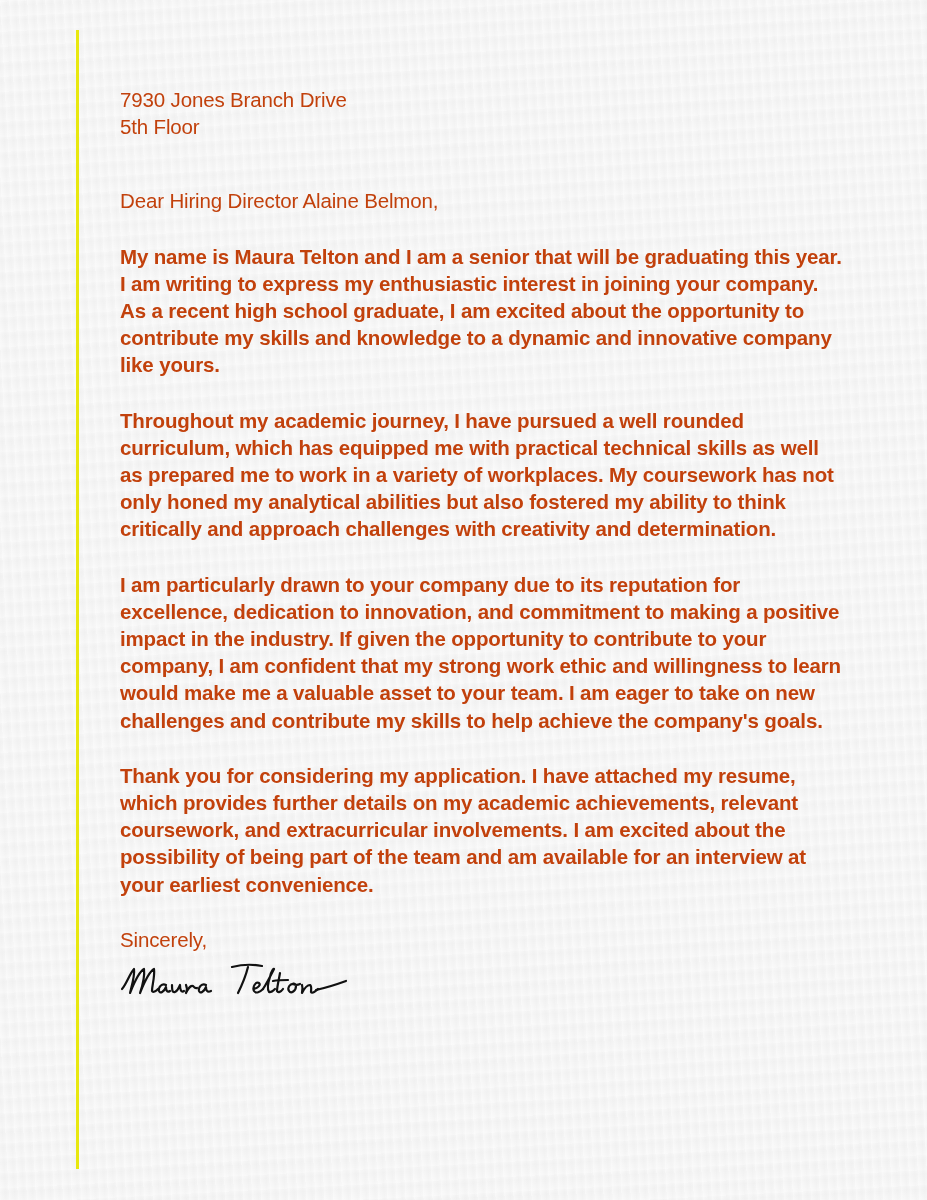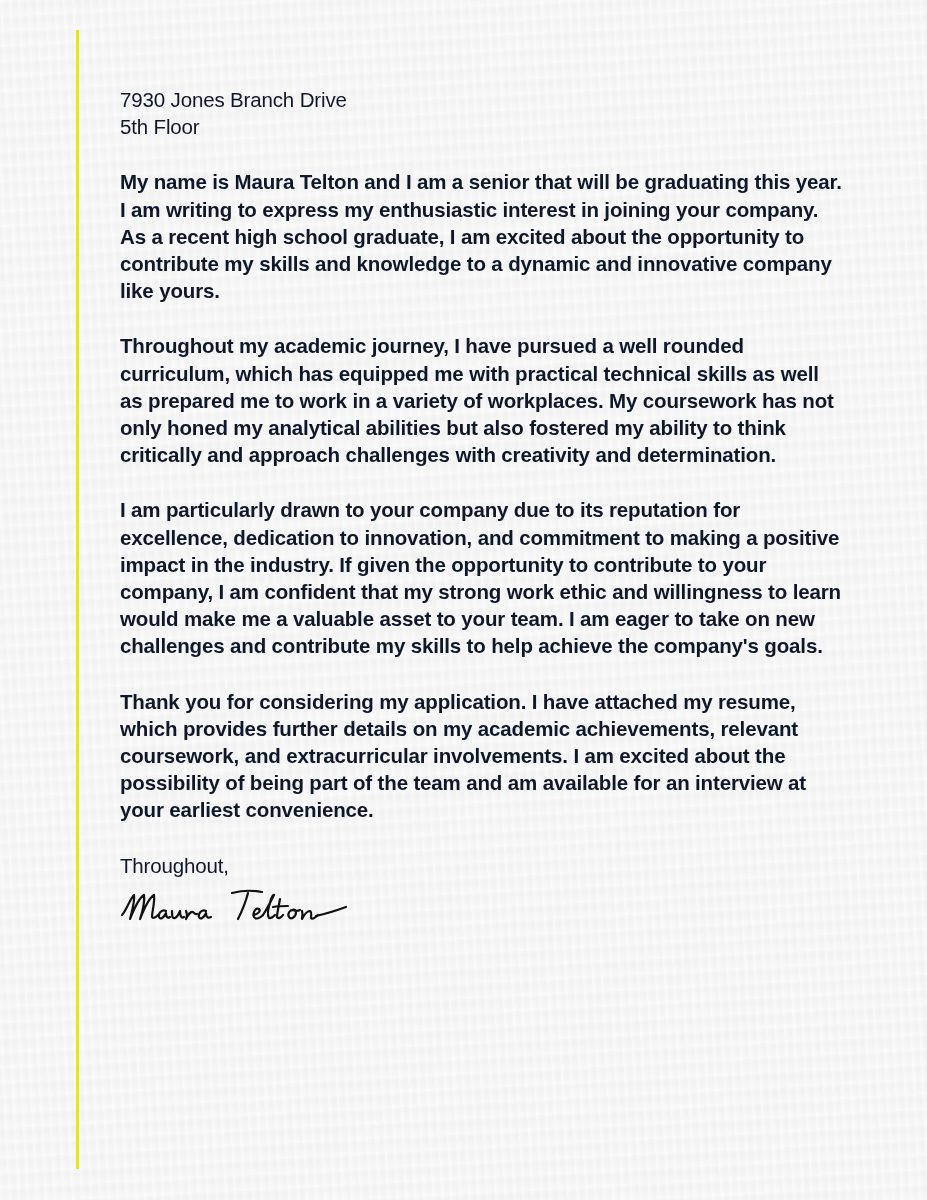--- a/index.html
+++ b/index.html
@@ -27,21 +27,21 @@
     }
     .letter {
       position: absolute;
       left: 120px;
       top: 86px;
       width: 725px;
       font-size: 20.5px;
       line-height: 27.2px;
       font-weight: 400;
       letter-spacing: -0.15px;
-      color: #0f172a;
+      color: #c2410c;
     }
     .address-line {
       display: block;
       white-space: nowrap;
     }
     .phone {
       margin-top: 27px;
       white-space: nowrap;
     }
     .greeting {
@@ -68,27 +68,28 @@
 <body>
 
 <div class="accent-line" style="background-color: rgb(232, 232, 15);"></div>
 
 <div class="letter">
   <div>
     <span class="address-line">7930 Jones Branch Drive</span>
     <span class="address-line">5th Floor</span>
   </div>
 
+  <div class="greeting">Dear Hiring Director Alaine Belmon,</div>
 
   <p class="para">My name is Maura Telton and I am a senior that will be graduating this year. I am writing to express my enthusiastic interest in joining your company. As a recent high school graduate, I am excited about the opportunity to contribute my skills and knowledge to a dynamic and innovative company like yours.</p>
   <p class="para">Throughout my academic journey, I have pursued a well rounded curriculum, which has equipped me with practical technical skills as well as prepared me to work in a variety of workplaces. My coursework has not only honed my analytical abilities but also fostered my ability to think critically and approach challenges with creativity and determination.</p>
   <p class="para">I am particularly drawn to your company due to its reputation for excellence, dedication to innovation, and commitment to making a positive impact in the industry. If given the opportunity to contribute to your company, I am confident that my strong work ethic and willingness to learn would make me a valuable asset to your team. I am eager to take on new challenges and contribute my skills to help achieve the company's goals.</p>
   <p class="para">Thank you for considering my application. I have attached my resume, which provides further details on my academic achievements, relevant coursework, and extracurricular involvements. I am excited about the possibility of being part of the team and am available for an interview at your earliest convenience.</p>
 
-  <div class="closing">Throughout,</div>
+  <div class="closing">Sincerely,</div>
 
   <div class="signature">
     <svg width="240" height="50" viewBox="0 0 240 50">
       <g fill="none" stroke="#111" stroke-width="2.2" stroke-linecap="round" stroke-linejoin="round">
 
         <path d="M2 30 C6 26 10 14 14 10 C15 16 12 26 10 34 C14 24 20 12 24 10 C25 18 22 28 20 34 C24 24 30 12 34 10 C35 18 32 26 32 32 C33 34 36 32 38 30"></path>
 
         <path d="M46 26 C42 24 38 28 39 32 C40 35 44 33 46 28 C46 31 47 34 50 32"></path>
 
         <path d="M52 26 C52 30 52 34 55 33 C58 32 59 28 60 26 C60 30 61 34 64 32"></path>

